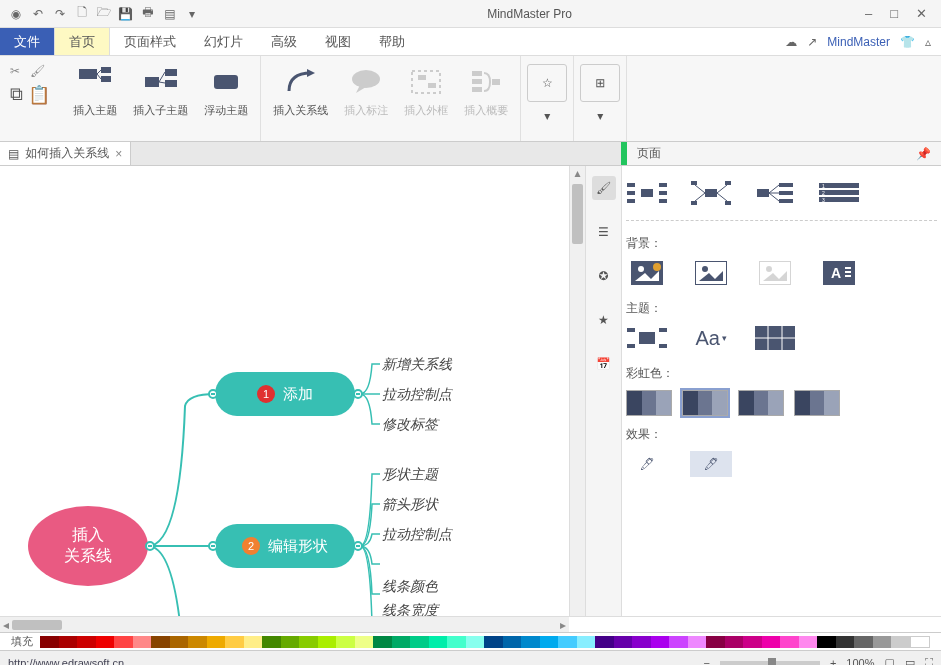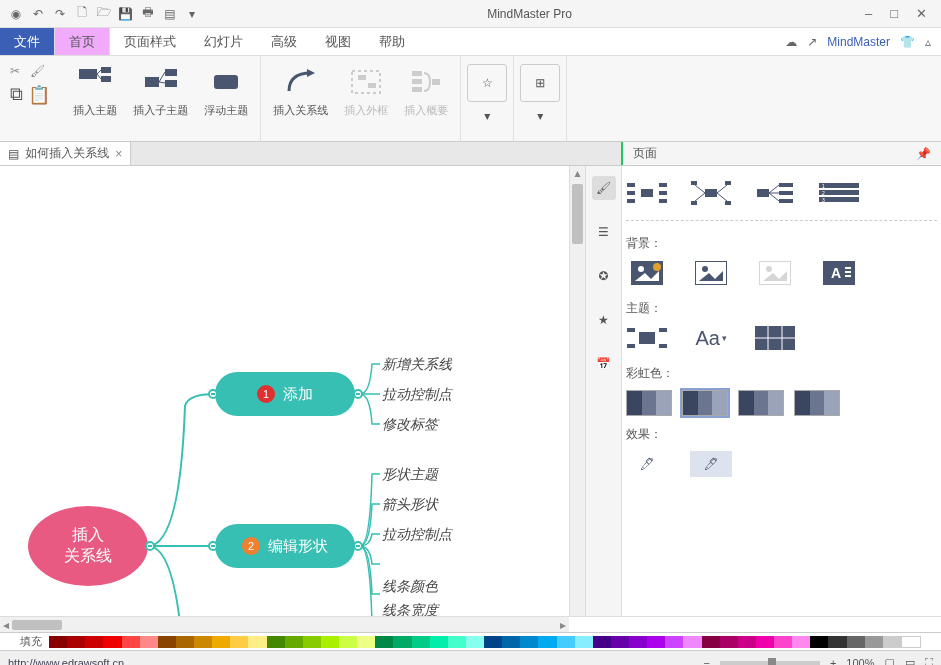--- a/index.html
+++ b/index.html
@@ -10,42 +10,42 @@
 .qat { display: flex; align-items: center; gap: 6px; padding: 0 8px; }
 .qat .ico { width: 16px; height: 16px; color: #666; cursor: pointer; display: flex; align-items: center; justify-content: center; }
 .title { flex: 1; text-align: center; font-size: 12px; color: #555; }
 .winbtns { display: flex; gap: 18px; padding: 0 14px; color: #666; }
 .winbtns span { cursor: pointer; font-size: 13px; }
 
 
 .menubar { height: 28px; background: #fff; display: flex; align-items: stretch; border-bottom: 1px solid #ddd; }
 .menu-item { padding: 0 14px; display: flex; align-items: center; font-size: 13px; color: #555; cursor: pointer; }
 .menu-item.file { background: #3a5fb5; color: #fff; }
-.menu-item.active { background: #f0abfc; border-left: 1px solid #ddd; border-right: 1px solid #ddd; }
+.menu-item.active { background: #fef9c3; border-left: 1px solid #ddd; border-right: 1px solid #ddd; }
 .menubar-right { margin-left: auto; display: flex; align-items: center; gap: 10px; padding: 0 10px; color: #666; }
 .menubar-right .user { color: #3a5fb5; }
 
 
 .ribbon { height: 86px; background: #f7f7f7; display: flex; border-bottom: 1px solid #ccc; }
 .ribbon-group { display: flex; flex-direction: column; align-items: center; padding: 4px 6px; border-right: 1px solid #e0e0e0; }
 .ribbon-group.row { flex-direction: row; align-items: flex-start; gap: 4px; }
 .rb-btn { display: flex; flex-direction: column; align-items: center; justify-content: flex-start; padding: 4px 6px; cursor: pointer; color: #555; font-size: 11px; min-width: 54px; }
 .rb-icon { width: 36px; height: 36px; margin-bottom: 4px; display: flex; align-items: center; justify-content: center; }
 .rb-label { text-align: center; line-height: 1.2; }
 .rb-mini { width: 40px; height: 38px; border: 1px solid #ccc; border-radius: 3px; display: flex; align-items: center; justify-content: center; cursor: pointer; color: #555; }
 .rb-dd { width: 40px; height: 20px; display: flex; align-items: center; justify-content: center; cursor: pointer; color: #555; }
 .clipboard { display: flex; flex-direction: column; gap: 6px; padding: 8px 10px; }
 .clipboard .row1 { display: flex; gap: 10px; color: #888; }
 .clipboard .row2 { display: flex; gap: 6px; color: #555; }
 
 
 .doctabs { height: 24px; background: #e8e8e8; display: flex; align-items: stretch; border-bottom: 1px solid #ccc; }
 .doctab { background: #fff; border-right: 1px solid #ccc; padding: 0 8px; display: flex; align-items: center; gap: 6px; font-size: 12px; color: #555; }
 .doctab .x { color: #888; cursor: pointer; }
-.panel-title { margin-left: auto; width: 320px; padding: 0 10px; display: flex; align-items: center; color: #555; background: #f5f5f5; border-left: 2px solid #22c55e; }
+.panel-title { margin-left: auto; width: 320px; padding: 0 10px; display: flex; align-items: center; color: #555; background: #f5f5f5; border-left: 6px solid #22c55e; }
 
 
 .workspace { height: 450px; display: flex; }
 .canvas-wrap { flex: 1; position: relative; background: #fff; overflow: hidden; }
 .vscroll { width: 16px; background: #f0f0f0; border-left: 1px solid #ddd; }
 .hscroll { height: 16px; background: #f0f0f0; border-top: 1px solid #ddd; }
 .scrollthumb { background: #c0c0c0; border-radius: 2px; }
 
 
 .sidestrip { width: 36px; background: #f5f5f5; border-left: 1px solid #ddd; display: flex; flex-direction: column; align-items: center; padding-top: 10px; gap: 20px; color: #555; }
@@ -67,21 +67,21 @@
 .central { position: absolute; left: 28px; top: 340px; width: 120px; height: 80px; background: #e95a82; border-radius: 50%; color: #fff; display: flex; flex-direction: column; align-items: center; justify-content: center; font-size: 16px; }
 .node2 { position: absolute; width: 140px; height: 44px; background: #37bfb3; border-radius: 22px; color: #fff; display: flex; align-items: center; justify-content: center; font-size: 15px; gap: 8px; }
 .badge { width: 18px; height: 18px; border-radius: 50%; color: #fff; font-size: 11px; display: flex; align-items: center; justify-content: center; }
 .b1 { background: #e03030; }
 .b2 { background: #f08030; }
 .leaf { position: absolute; left: 382px; font-size: 14px; color: #444; font-style: italic; font-family: KaiTi, serif; }
 .connector { position: absolute; width: 10px; height: 10px; border: 2px solid #37bfb3; border-radius: 50%; background: #fff; }
 .connector::before { content: ""; position: absolute; left: 1px; top: 2px; width: 4px; height: 2px; background: #37bfb3; }
 
 
-.colorbar { height: 18px; display: flex; align-items: center; border-top: 1px solid #ccc; padding: 0 20px; gap: 3px; }
+.colorbar { height: 18px; display: flex; align-items: center; border-top: 1px solid #ccc; padding: 0 11px; gap: 3px; }
 .colorbar .lbl { font-size: 11px; color: #555; margin-right: 4px; }
 .colorseg { height: 12px; flex: 1; display: flex; }
 .colorseg span { flex: 1; }
 
 
 .statusbar { height: 24px; background: #f0f0f0; border-top: 1px solid #ccc; display: flex; align-items: center; padding: 0 8px; gap: 12px; font-size: 11px; color: #555; }
 .statusbar .url { text-decoration: underline; color: #445; }
 .statusbar .right { margin-left: auto; display: flex; align-items: center; gap: 10px; }
 .zoom-slider { width: 100px; height: 4px; background: #ccc; position: relative; }
 .zoom-slider::after { content: ""; position: absolute; left: 48px; top: -3px; width: 8px; height: 10px; background: #888; }
@@ -174,20 +174,29 @@
   </div>
   <div class="ribbon-group row">
     <div class="rb-btn">
       <div class="rb-icon">
           <svg width="36" height="30">
             <path d="M6 24 Q6 6 28 6" stroke="#4a5570" stroke-width="3" fill="none"></path>
             <path d="M24 2 L32 6 L24 10 Z" fill="#4a5570"></path>
           </svg>
         </div>
       <div class="rb-label">插入关系线</div>
+    </div>
+    <div class="rb-btn disabled">
+      <div class="rb-icon">
+          <svg width="36" height="30">
+            <ellipse cx="18" cy="12" rx="14" ry="9" fill="#ccc"></ellipse>
+            <path d="M12 18 L8 26 L18 20 Z" fill="#ccc"></path>
+          </svg>
+        </div>
+      <div class="rb-label">插入标注</div>
     </div>
     <div class="rb-btn disabled">
       <div class="rb-icon">
           <svg width="36" height="30">
             <rect x="4" y="4" width="28" height="22" fill="none" stroke="#ccc" stroke-width="2" stroke-dasharray="3"></rect>
             <rect x="10" y="8" width="8" height="5" fill="#ccc"></rect>
             <rect x="20" y="16" width="8" height="5" fill="#ccc"></rect>
           </svg>
         </div>
       <div class="rb-label">插入外框</div>

